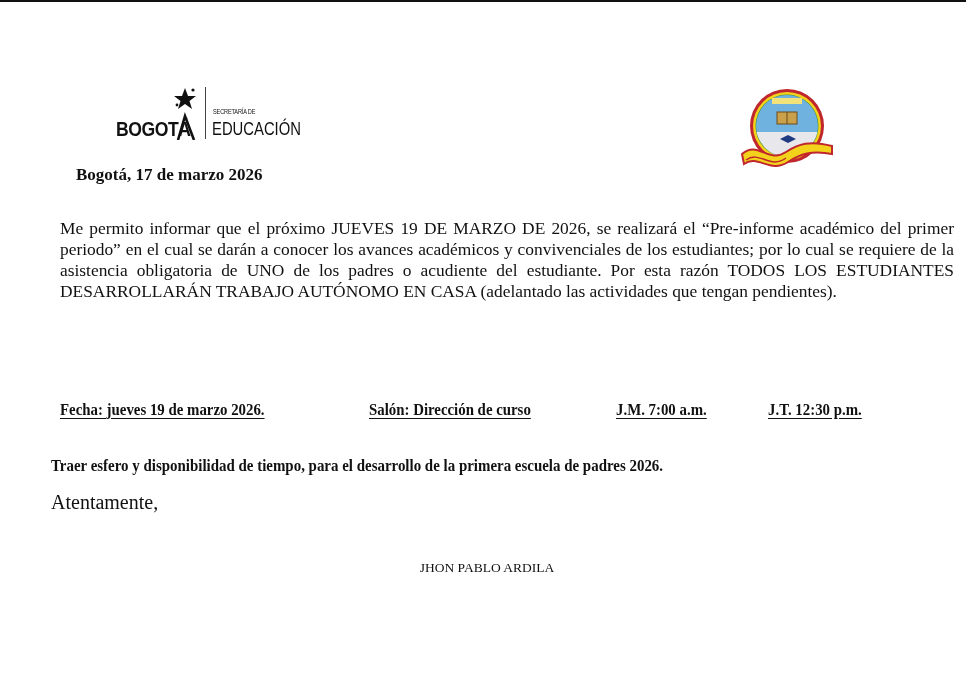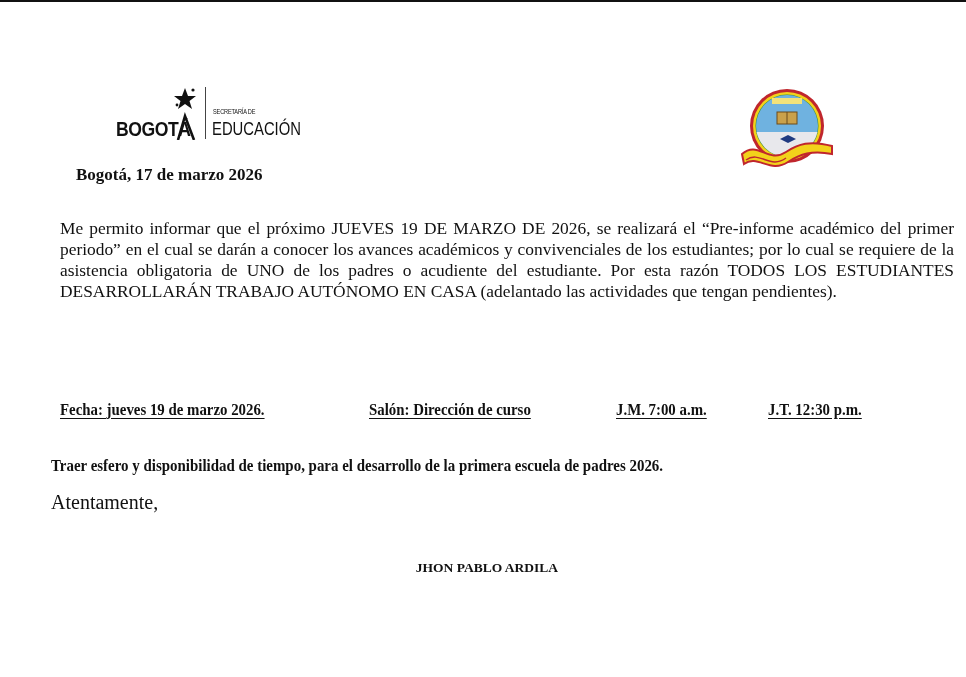--- a/index.html
+++ b/index.html
@@ -129,21 +129,21 @@
       position: absolute;
       left: 51px; top: 491px;
       font-size: 20px;
       white-space: nowrap;
     }
     .signature {
       position: absolute;
       left: 387px; top: 558px;
       width: 200px;
       text-align: center;
-      font-weight: bold;
+      font-weight: normal;
       font-size: 13.5px;
       line-height: 19px;
     }
   </style>
 </head>
 <body>
 
 <div class="top-rule"></div>
 
 <div class="bogota-logo">

